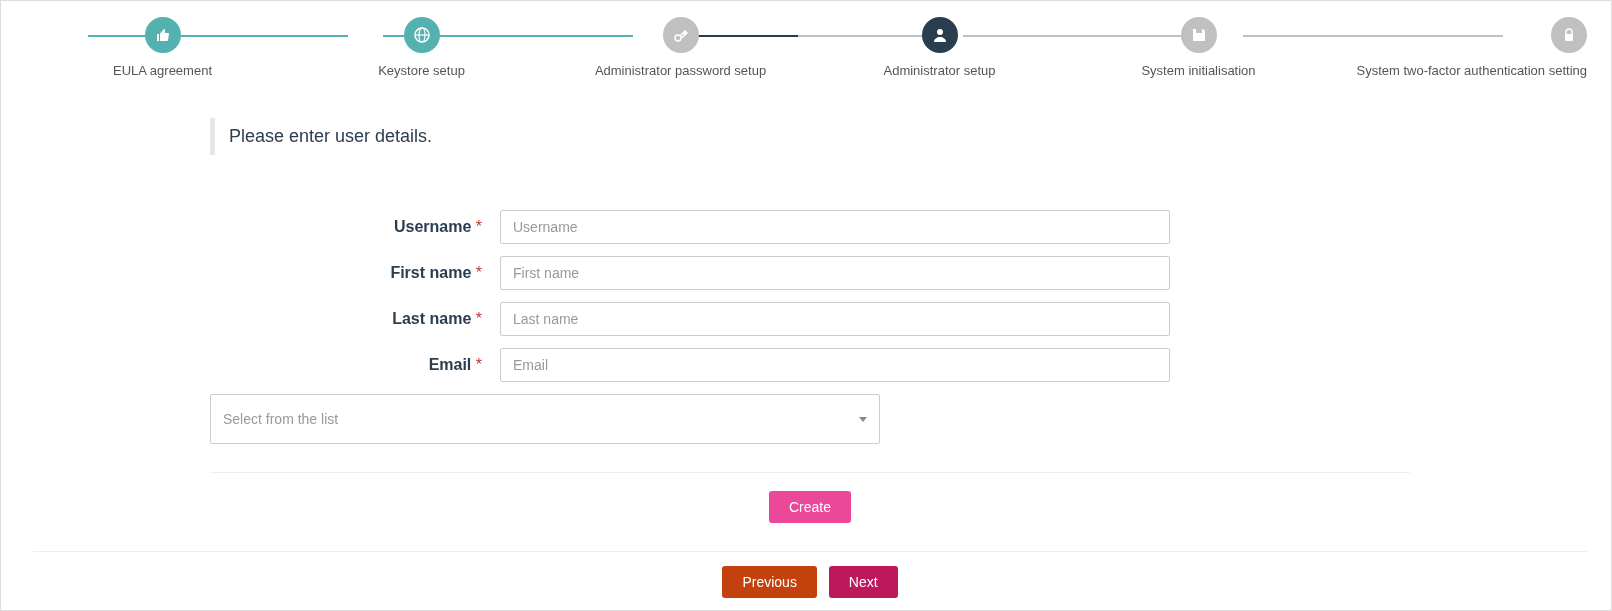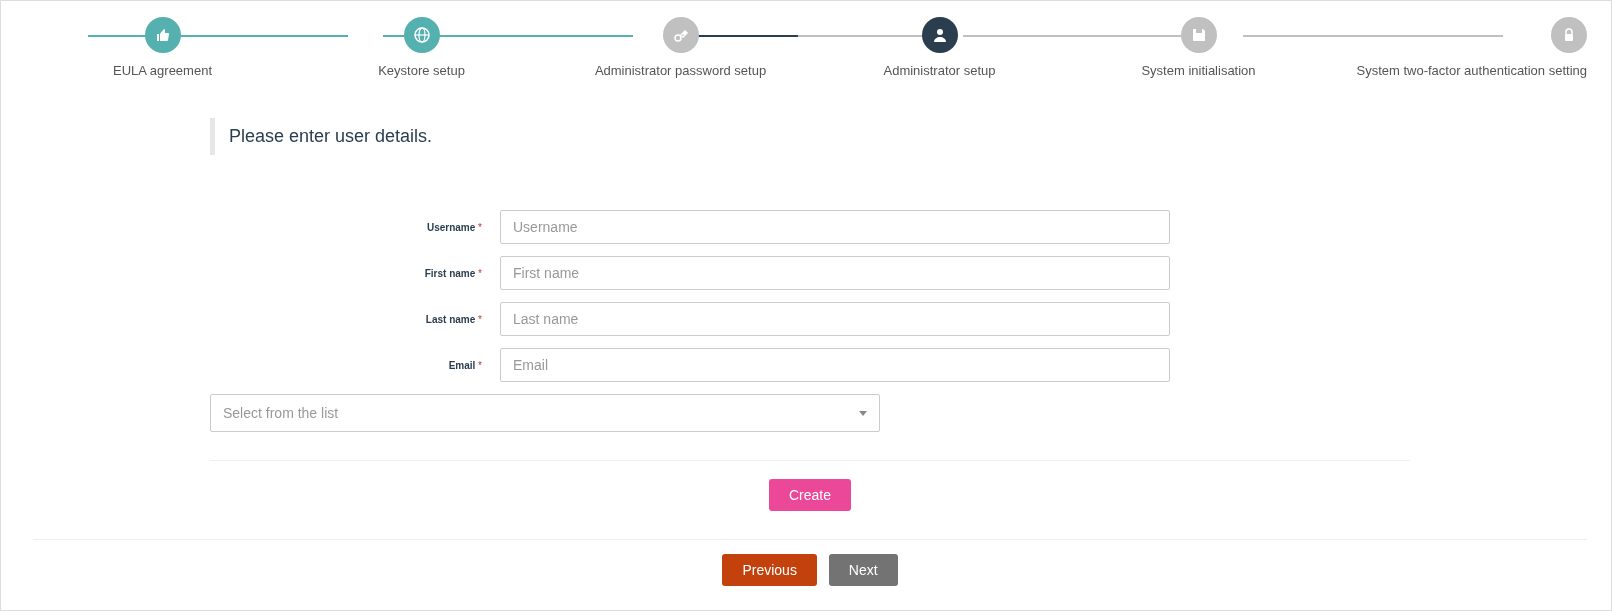--- a/index.html
+++ b/index.html
@@ -82,36 +82,36 @@
       display: flex;
       align-items: center;
       margin-bottom: 12px;
     }
     .form-label {
       width: 290px;
       text-align: right;
       padding-right: 18px;
       color: #2b3e50;
       font-weight: bold;
-      font-size: 10px;
+      font-size: 16px;
     }
     .req { color: #c0392b; font-weight: normal; }
     .form-input {
       flex: 0 0 670px;
       height: 34px;
       border: 1px solid #ccc;
       border-radius: 2px;
       padding: 6px 12px;
       font-size: 14px;
       color: #555;
     }
     .form-input::placeholder { color: #999; }
     .select-wrap {
       flex: 0 0 670px;
-      height: 38px;
+      height: 50px;
       border: 1px solid #ccc;
       border-radius: 2px;
       padding: 6px 12px;
       font-size: 14px;
       color: #999;
       display: flex;
       align-items: center;
       justify-content: space-between;
       cursor: pointer;
     }
@@ -132,21 +132,21 @@
       display: inline-block;
       padding: 8px 20px;
       border-radius: 3px;
       font-size: 14px;
       border: none;
       cursor: pointer;
       color: #fff;
     }
     .btn-primary { background: #ec4899; }
     .btn-prev { background: #c2410c; }
-    .btn-next { background: #737373; }
+    .btn-next { background: #be185d; }
     .footer-divider {
       border-top: 1px solid #eee;
       margin: 28px 0 14px 0;
       width: 100%;
     }
     .nav-row {
       text-align: center;
     }
     .nav-row .btn { margin: 0 4px; }
     svg { display: block; }

